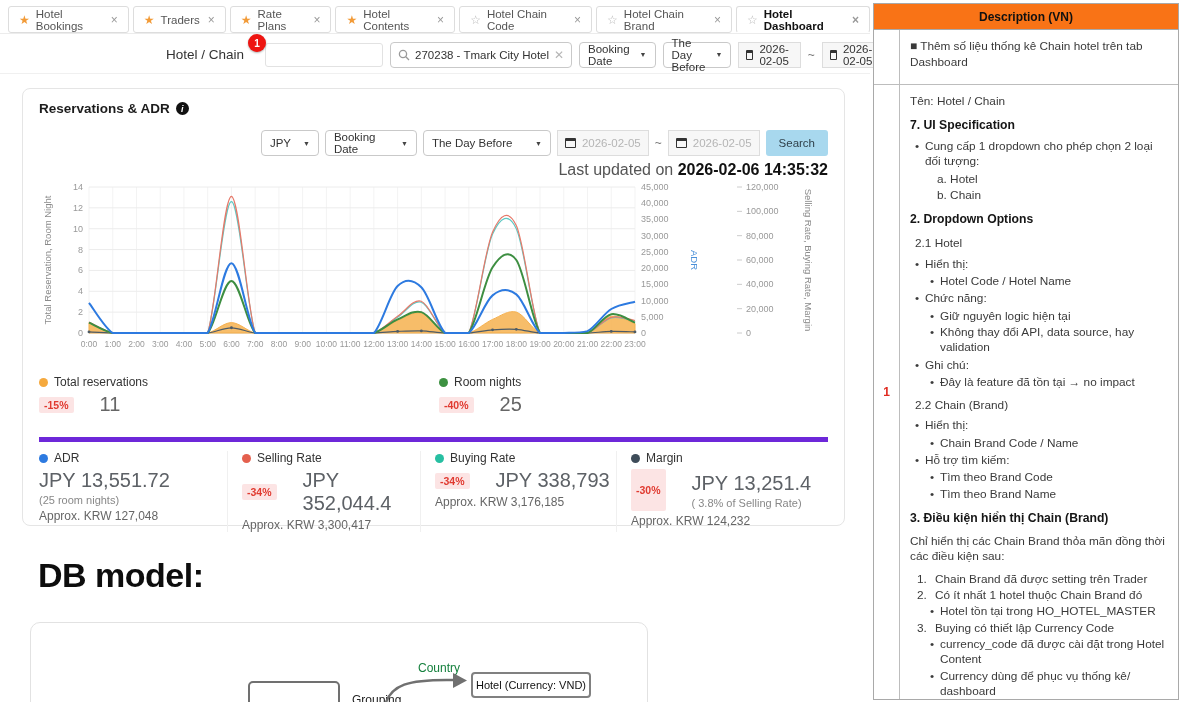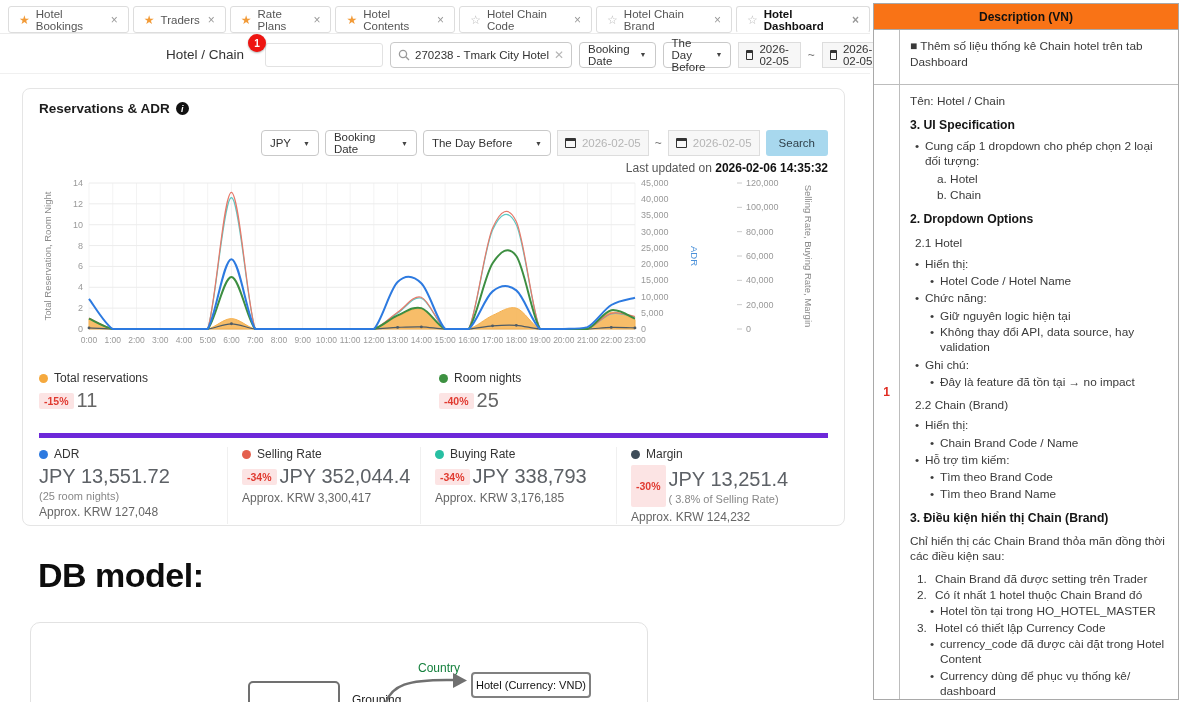--- a/index.html
+++ b/index.html
@@ -43,30 +43,30 @@
   .btn-search { height:26px; background:#a8d8ee; border:none; border-radius:3px; padding:0 13px;
                 font-size:11.5px; color:#30414b; font-family:inherit; }
 
   
   .card { position:absolute; top:88px; left:22px; width:823px; height:438px; background:#fff;
           border:1px solid #e5e5e5; border-radius:8px; padding:12px 16px; }
   .card-title { display:flex; align-items:center; gap:6px; font-size:13.5px; font-weight:700; color:#1c1c1c; }
   .info-ic { width:13px; height:13px; border-radius:50%; background:#111; color:#fff; font-size:9px;
              font-weight:700; font-style:italic; display:inline-flex; align-items:center; justify-content:center; }
   .chart-toolbar { display:flex; justify-content:flex-end; align-items:center; gap:6px; margin-top:14px; }
-  .last-updated { text-align:right; font-size:12px; color:#555; margin-top:5px; }
+  .last-updated { text-align:right; font-size:16px; color:#555; margin-top:5px; }
   .last-updated b { color:#111; }
 
   svg.chart { display:block; margin-top:2px; }
   svg.chart text { font-family:"Liberation Sans","DejaVu Sans",sans-serif; }
 
   .stats1 { display:grid; grid-template-columns:400px 1fr; margin-top:2px; padding-bottom:21px; border-bottom:5px solid #6d28d9; }
   .stat-head { display:flex; align-items:center; gap:6px; font-size:12px; color:#333; }
   .dot { width:9px; height:9px; border-radius:50%; flex:none; }
-  .stat-line { display:flex; align-items:center; gap:3px; margin-top:4px; }
+  .stat-line { display:flex; align-items:center; gap:26px; margin-top:4px; }
   .badge { background:#fce4e4; color:#e03a30; font-size:10.5px; font-weight:700; padding:2px 5px; border-radius:2px; }
   .badge.tall { padding:15px 5px; }
   .big1 { font-size:20px; color:#666; }
   .stats2 { display:grid; grid-template-columns:188px 193px 196px 1fr; margin-top:9px; }
   .stats2 > .stat:nth-child(n+2) { border-left:1px solid #f0f0f0; padding-left:14px; }
   .big2 { font-size:20px; color:#5d6166; }
   .sub { font-size:11px; color:#888; margin-top:2px; }
   .approx { font-size:12px; color:#666; margin-top:3px; }
   .vcol { display:flex; flex-direction:column; }
 
@@ -413,21 +413,21 @@
 <div class="panel">
   <div class="panel-header">Description (VN)</div>
   <div class="prow prow1">
     <div class="cell-num"></div>
     <div class="cell-text">■ Thêm số liệu thống kê Chain hotel trên tab Dashboard</div>
   </div>
   <div class="prow prow2">
     <div class="cell-num rednum">1</div>
     <div class="desc" id="desc-blocks">
         <div class="b-p">Tên: Hotel / Chain</div>
-        <div class="b-h">3. UI Specification</div>
+        <div class="b-h">7. UI Specification</div>
         <div class="b-ul1">Cung cấp 1 dropdown cho phép chọn 2 loại đối tượng:</div>
         <div class="b-plain2">a. Hotel</div>
         <div class="b-plain2">b. Chain</div>
         <div class="b-h">2. Dropdown Options</div>
         <div class="b-p1">2.1 Hotel</div>
         <div class="b-ul1">Hiển thị:</div>
         <div class="b-ul2">Hotel Code / Hotel Name</div>
         <div class="b-ul1">Chức năng:</div>
         <div class="b-ul2">Giữ nguyên logic hiện tại</div>
         <div class="b-ul2">Không thay đổi API, data source, hay validation</div>
@@ -445,19 +445,19 @@
           <span class="n">1.</span>
           <span>Chain Brand đã được setting trên Trader</span>
         </div>
         <div class="b-ol">
           <span class="n">2.</span>
           <span>Có ít nhất 1 hotel thuộc Chain Brand đó</span>
         </div>
         <div class="b-ul2">Hotel tồn tại trong HO_HOTEL_MASTER</div>
         <div class="b-ol">
           <span class="n">3.</span>
-          <span>Hotel có thiết lập Currency Code</span>
+          <span>Buying có thiết lập Currency Code</span>
         </div>
         <div class="b-ul2">currency_code đã được cài đặt trong Hotel Content</div>
         <div class="b-ul2">Currency dùng để phục vụ thống kê/ dashboard</div>
       </div>
   </div>
 </div>
 
 </body></html>

